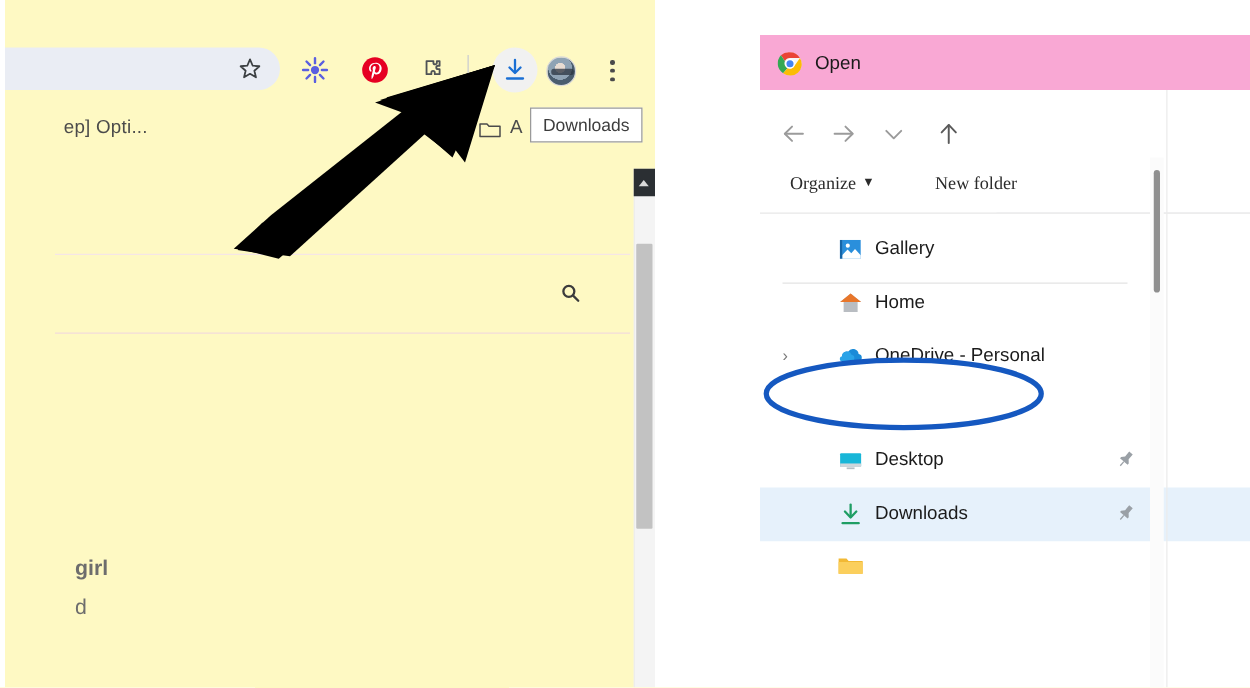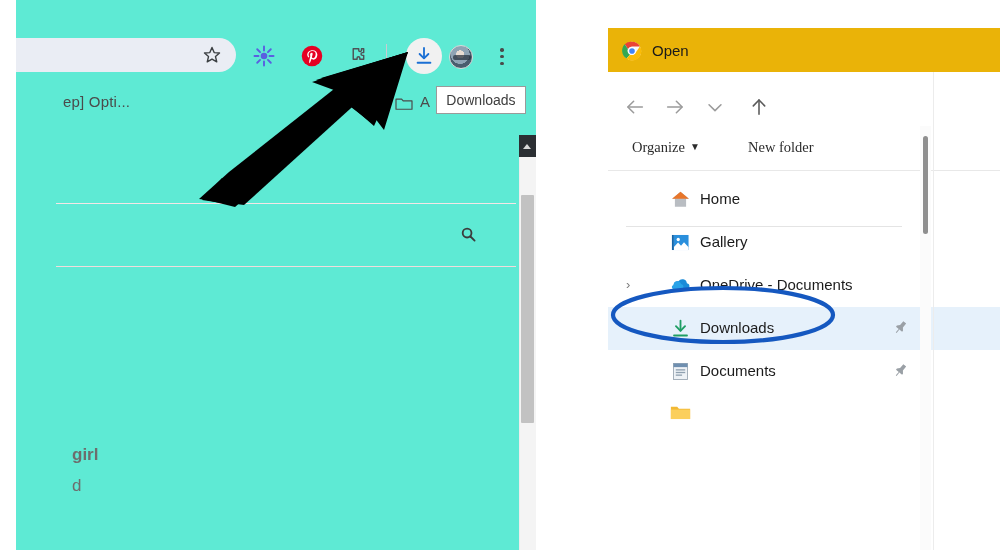--- a/index.html
+++ b/index.html
@@ -4,21 +4,21 @@
 <style>
   html,body{margin:0;padding:0;}
   body{
     width:1000px;height:550px;position:relative;overflow:hidden;
     background:#ffffff;
     font-family:"Liberation Sans", sans-serif;
     -webkit-font-smoothing:antialiased;
   }
 
   
-  #browser{position:absolute;left:16px;top:0;width:520px;height:550px;background:#5eead4;overflow:hidden;}
+  #browser{position:absolute;left:4px;top:0;width:520px;height:550px;background:#fef9c3;overflow:hidden;}
 
   
   .omnibox{
     position:absolute;left:-110px;top:38px;width:330px;height:34px;
     background:#eaedf4;border-radius:17px;
   }
   .omnibox .star{
     position:absolute;right:14px;top:50%;transform:translateY(-50%);
     width:20px;height:20px;
   }
@@ -90,21 +90,21 @@
     content:"";position:absolute;left:4px;top:9px;width:0;height:0;
     border-left:4.5px solid transparent;border-right:4.5px solid transparent;border-bottom:5px solid #d9d9d9;
   }
   .bscroll-thumb{position:absolute;left:505px;top:195px;width:13px;height:228px;background:#c2c2c2;border-radius:1px;}
 
   
   .arrow-anno{position:absolute;left:0;top:0;width:520px;height:550px;pointer-events:none;}
 
   
   #dialog{position:absolute;left:608px;top:28px;width:392px;height:522px;background:#ffffff;overflow:hidden;}
-  .dlg-titlebar{position:absolute;left:0;top:0;width:392px;height:44px;background:#eab308;}
+  .dlg-titlebar{position:absolute;left:0;top:0;width:392px;height:44px;background:#f9a8d4;}
   .chrome-logo{position:absolute;left:14px;top:13px;width:20px;height:20px;}
   .dlg-title{position:absolute;left:44px;top:14px;font-size:15px;color:#1a1a1a;}
 
   .dlg-navbar{position:absolute;left:0;top:50px;width:392px;height:48px;background:#ffffff;}
   .nav-btn{position:absolute;top:18px;width:22px;height:22px;}
   .addr-box{
     position:absolute;left:188px;top:60px;width:210px;height:32px;
     background:#ffffff;border:1px solid #dcdfe3;box-sizing:border-box;border-radius:2px;
   }
   .addr-folder{position:absolute;left:10px;top:8px;width:19px;height:15px;}
@@ -288,88 +288,86 @@
     </span>
     <span class="tb-item" style="left:140px">New folder</span>
   </div>
   <div class="tb-divider"></div>
 
   <div class="tree">
 
     <div class="tree-row">
       <span class="tw-icon">
         <svg viewBox="0 0 24 24" width="21" height="21">
-          <path d="M12 3.2L2.4 11h3.2v9.2h12.8V11h3.2z" fill="#b9bdc2"></path>
-          <path d="M12 3.2L2.4 11h19.2z" fill="#e8762a"></path>
-        </svg>
-      </span>
-      <span class="tw-label">Home</span>
-    </div>
-
-    <div class="tree-row">
-      <span class="tw-icon">
-        <svg viewBox="0 0 24 24" width="21" height="21">
           <rect x="4.2" y="3.4" width="17" height="17.2" fill="#2a8fdc"></rect>
           <path d="M4.2 17.4l5-5.4 3.4 3.6 3.4-3.9 5.2 5.7v3.2H4.2z" fill="#ffffff"></path>
           <circle cx="9.4" cy="8.6" r="1.9" fill="#ffffff"></circle>
           <rect x="2.2" y="3.4" width="2.2" height="17.2" fill="#1565a8"></rect>
         </svg>
       </span>
       <span class="tw-label">Gallery</span>
     </div>
 
     <div class="tree-row">
+      <span class="tw-icon">
+        <svg viewBox="0 0 24 24" width="21" height="21">
+          <path d="M12 3.2L2.4 11h3.2v9.2h12.8V11h3.2z" fill="#b9bdc2"></path>
+          <path d="M12 3.2L2.4 11h19.2z" fill="#e8762a"></path>
+        </svg>
+      </span>
+      <span class="tw-label">Home</span>
+    </div>
+
+    <div class="tree-row">
       <span class="tw-chev">›</span>
       <span class="tw-icon">
         <svg viewBox="0 0 24 18" width="21" height="17">
           <path d="M7.6 15.6h11.2a3.5 3.5 0 0 0 .5-6.95 5.2 5.2 0 0 0-9.6-2.1A4.1 4.1 0 0 0 7.6 15.6z" fill="#1b8bd8"></path>
           <path d="M4.2 15.6h8.4a3.1 3.1 0 0 0 .2-6.15 4.4 4.4 0 0 0-8.6 1.2 2.5 2.5 0 0 0 0 4.95z" fill="#2aa3e8"></path>
         </svg>
       </span>
-      <span class="tw-label">OneDrive - Documents</span>
+      <span class="tw-label">OneDrive - Personal</span>
     </div>
 
     <div class="tree-sep" style="top:48px"></div>
 
+    <div class="tree-row" style="margin-top:40px">
+      <span class="tw-icon">
+        <svg viewBox="0 0 24 24" width="21" height="21">
+          <rect x="2.4" y="5.2" width="19.2" height="12.6" rx="1" fill="#18b6d8"></rect>
+          <rect x="2.4" y="14.6" width="19.2" height="3.2" fill="#cfd6db"></rect>
+          <rect x="8.4" y="18.2" width="7.2" height="1.6" fill="#b6bec4"></rect>
+        </svg>
+      </span>
+      <span class="tw-label">Desktop</span>
+      <span class="tw-pin">
+        <svg viewBox="0 0 24 24" width="17" height="17" fill="#9aa0a6" transform="rotate(40)">
+          <path d="M9.4 2.6h5.2v7.2l3 3.4v2H6.4v-2l3-3.4z"></path>
+          <rect x="11.3" y="15.2" width="1.4" height="6.2"></rect>
+        </svg>
+      </span>
+    </div>
 
     <div class="tree-row selected">
       <span class="tw-icon">
         <svg viewBox="0 0 24 24" width="21" height="21" fill="none" stroke="#1f9e64" stroke-width="2.1" stroke-linecap="round" stroke-linejoin="round">
           <line x1="12" y1="3" x2="12" y2="14.2"></line>
           <polyline points="6.8,9.4 12,14.8 17.2,9.4"></polyline>
           <line x1="4.6" y1="20" x2="19.4" y2="20"></line>
         </svg>
       </span>
       <span class="tw-label">Downloads</span>
       <span class="tw-pin">
         <svg viewBox="0 0 24 24" width="17" height="17" fill="#9aa0a6" transform="rotate(40)">
           <path d="M9.4 2.6h5.2v7.2l3 3.4v2H6.4v-2l3-3.4z"></path>
           <rect x="11.3" y="15.2" width="1.4" height="6.2"></rect>
         </svg>
       </span>
     </div>
 
-    <div class="tree-row">
-      <span class="tw-icon">
-        <svg viewBox="0 0 24 24" width="21" height="21">
-          <rect x="4" y="2.8" width="16" height="18.4" fill="#eef2f6" stroke="#9aa6b2" stroke-width="1"></rect>
-          <rect x="4" y="2.8" width="16" height="4.2" fill="#6f8fb0"></rect>
-          <rect x="6.6" y="9.4" width="10.8" height="1.5" fill="#8fa0b0"></rect>
-          <rect x="6.6" y="12.4" width="10.8" height="1.5" fill="#8fa0b0"></rect>
-          <rect x="6.6" y="15.4" width="7.2" height="1.5" fill="#8fa0b0"></rect>
-        </svg>
-      </span>
-      <span class="tw-label">Documents</span>
-      <span class="tw-pin">
-        <svg viewBox="0 0 24 24" width="17" height="17" fill="#9aa0a6" transform="rotate(40)">
-          <path d="M9.4 2.6h5.2v7.2l3 3.4v2H6.4v-2l3-3.4z"></path>
-          <rect x="11.3" y="15.2" width="1.4" height="6.2"></rect>
-        </svg>
-      </span>
-    </div>
 
     <div class="tree-row">
       <span class="tw-icon">
         <svg viewBox="0 0 24 19" width="21" height="17">
           <path d="M1 3h7.2l2 2.2H23V17H1z" fill="#f2b934"></path>
           <path d="M1 6.2h22V17H1z" fill="#fbcf5c"></path>
         </svg>
       </span>
     </div>
   </div>

